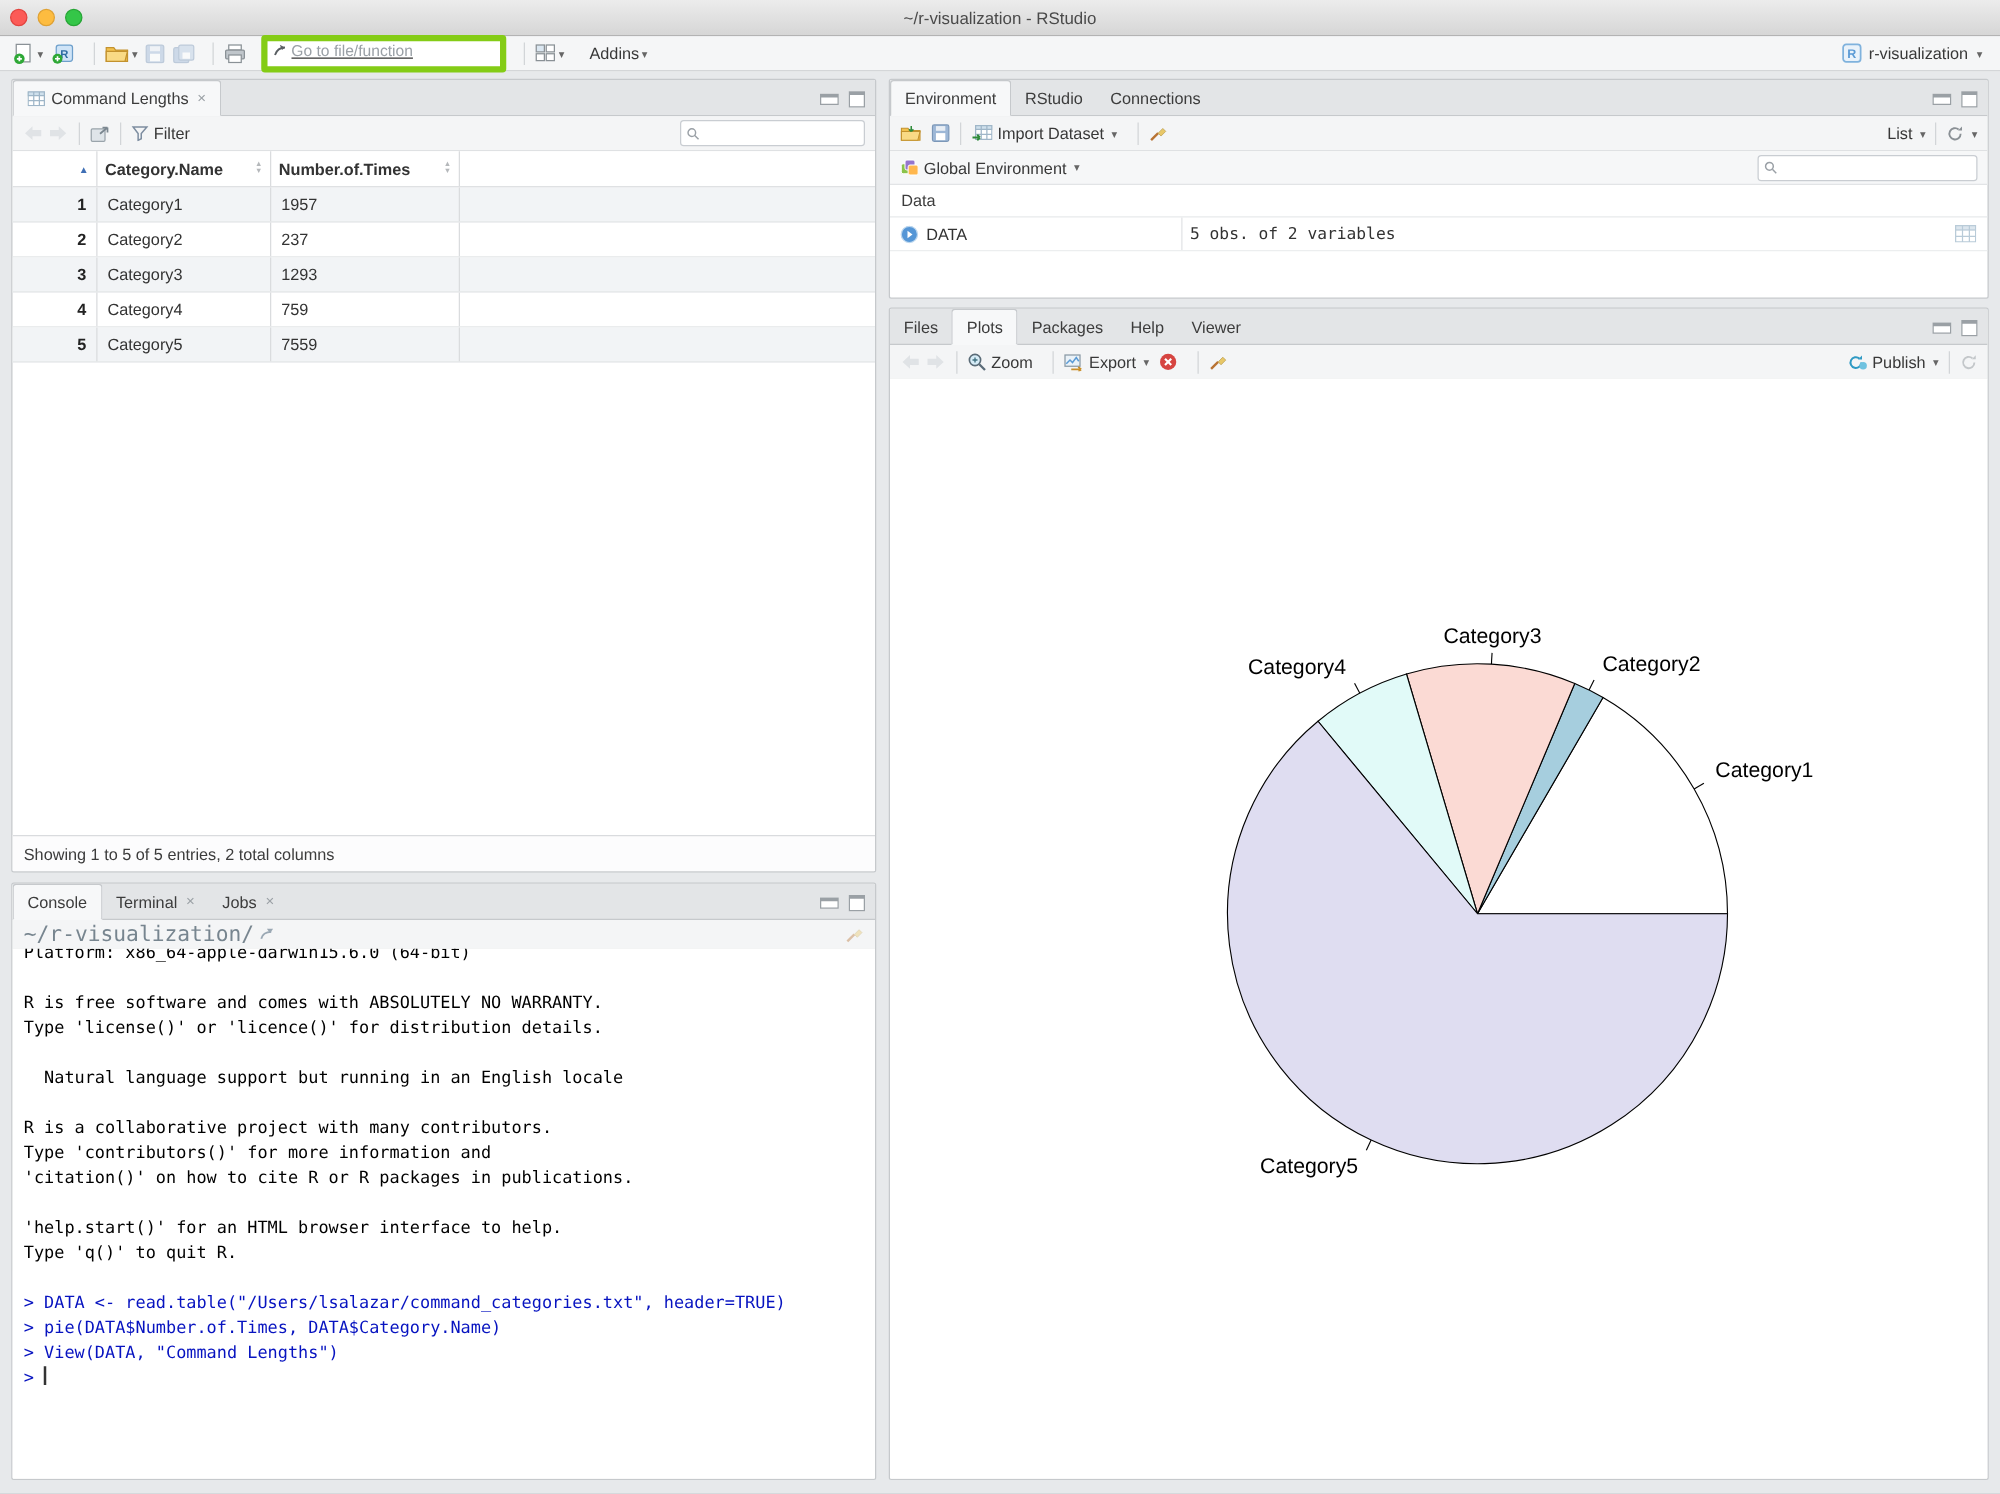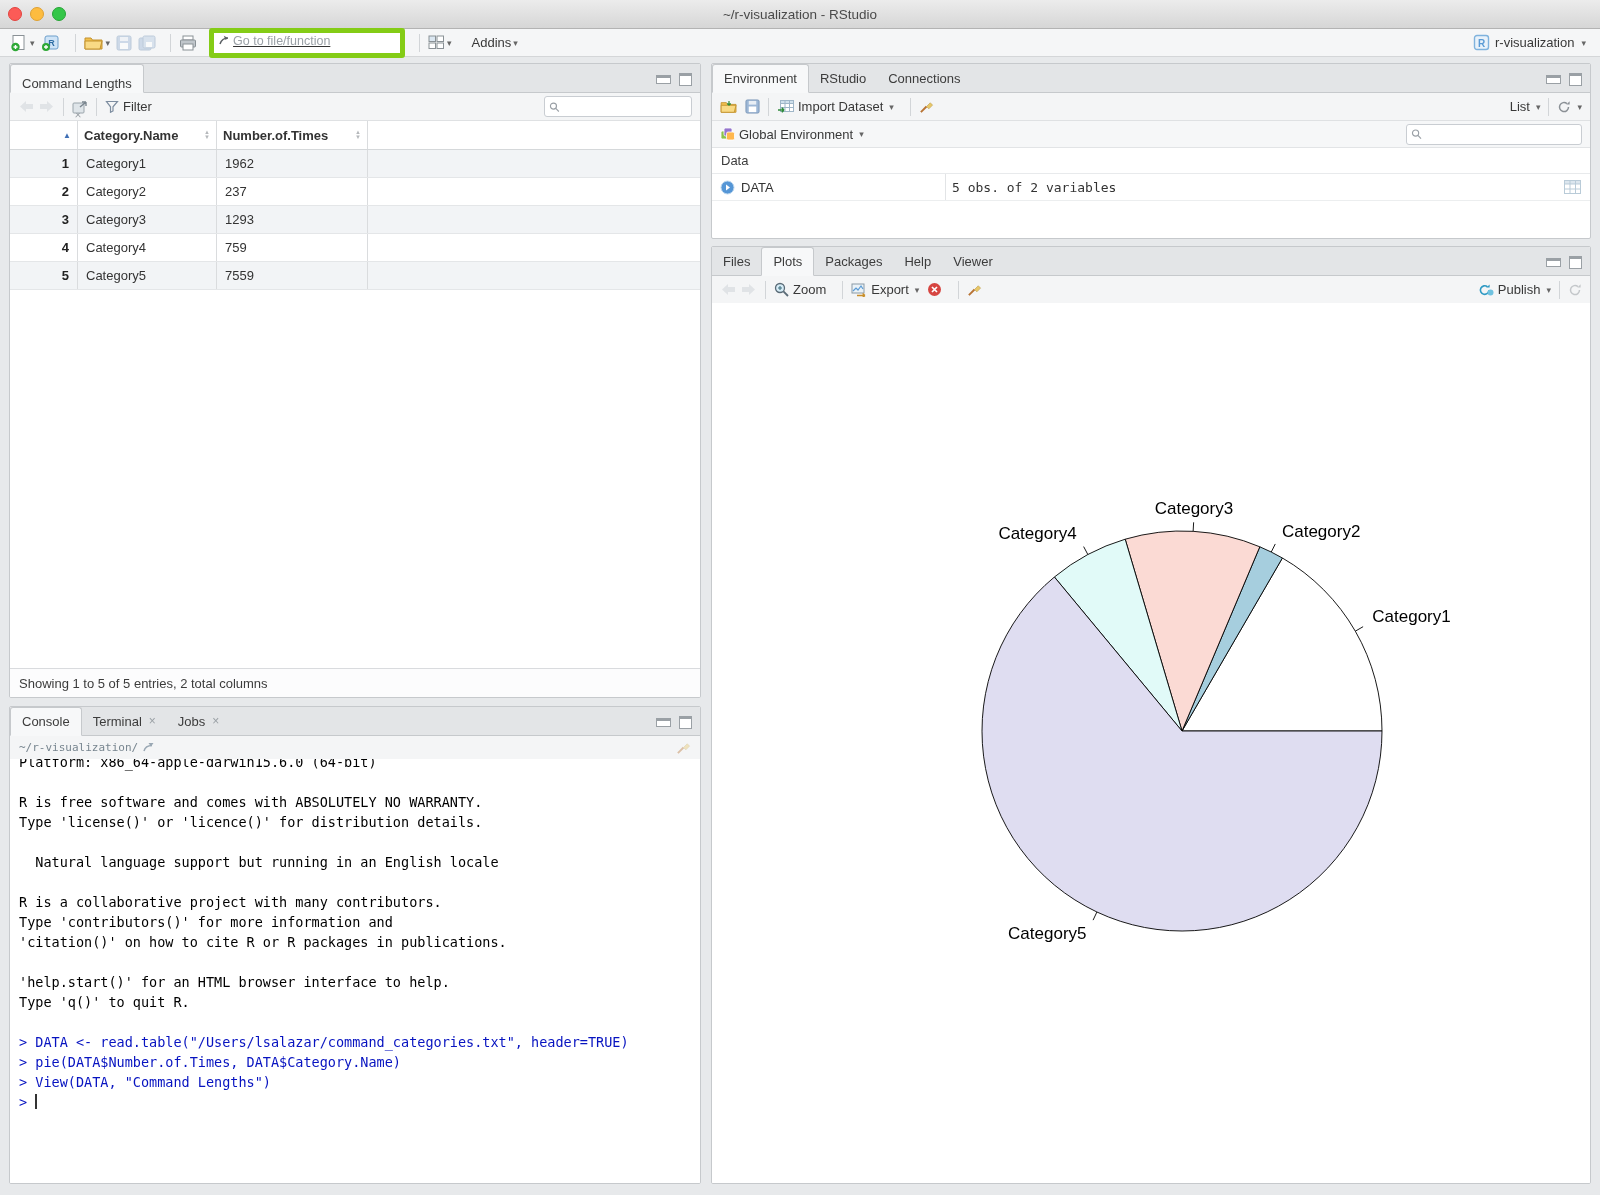--- a/index.html
+++ b/index.html
@@ -26,21 +26,21 @@
               font-family:"Liberation Sans",sans-serif;}
   .goto input::placeholder{color:#9aa0a6;}
   .lbl{color:#383838;}
   .proj{margin-left:auto;display:flex;align-items:center;gap:5px;padding-right:4px;}
   .dim{opacity:.45;}
   
   .pane{position:absolute;background:#fff;border:1px solid #c6c9cc;border-radius:2px;box-sizing:border-box;overflow:hidden;}
   .tabstrip{height:28px;background:#e3e5e7;border-bottom:1px solid #c6c9cc;display:flex;align-items:flex-end;}
   .tab{height:27px;line-height:27px;padding:0 11px;color:#3c3c3c;display:flex;align-items:center;gap:5px;}
   .tab.active{background:#f7f8f9;border:1px solid #c6c9cc;border-bottom:1px solid #f7f8f9;margin-bottom:-1px;
-              border-top-left-radius:3px;border-top-right-radius:3px;flex-direction:column;}
+              border-top-left-radius:3px;border-top-right-radius:3px;}
   .tab .x{color:#9aa0a5;font-size:12px;margin-left:2px;}
   .minmax{margin-left:auto;display:flex;align-items:center;gap:8px;padding:0 8px 6px 0;}
   .icon-min{width:13px;height:5px;border:1px solid #9aa0a5;border-top:3px solid #9aa0a5;background:#fff;}
   .icon-max{width:11px;height:9px;border:1px solid #9aa0a5;border-top:3px solid #9aa0a5;background:#fff;}
   .ptool{height:27px;background:#f4f5f6;border-bottom:1px solid #dfe1e3;display:flex;align-items:center;padding:0 8px;}
   .searchbox{height:19px;background:#fff;border:1px solid #c9cdd2;border-radius:3px;display:flex;align-items:center;padding:0 4px;}
   .searchbox input{border:none;outline:none;background:transparent;width:100%;font-size:12px;}
   
   .thead{display:flex;height:28px;border-bottom:1px solid #d5d8da;font-weight:bold;background:#fff;}
   .thead .hc{display:flex;align-items:center;box-sizing:border-box;padding:0 6px;border-right:1px solid #dadcde;}
@@ -52,21 +52,21 @@
   .trow{display:flex;height:27px;border-bottom:1px solid #e4e6e8;}
   .trow:nth-child(odd){background:#f2f4f6;}
   .tcell{box-sizing:border-box;padding:0 8px;display:flex;align-items:center;border-right:1px solid #dadcde;}
   .tcell.c0{width:68px;justify-content:flex-end;font-weight:bold;color:#222;}
   .tcell.c1{width:139px;}
   .tcell.c2{width:151px;}
   .dv-footer{position:absolute;left:0;bottom:0;width:100%;height:29px;border-top:1px solid #d9dbde;background:#fcfcfd;
              display:flex;align-items:center;padding:0 9px;box-sizing:border-box;color:#3c3c3c;}
   
   .pathbar{height:23px;background:#f4f5f6;border-bottom:1px solid #e0e2e4;display:flex;align-items:center;
-           padding:0 9px;color:#77858f;font-family:"DejaVu Sans Mono",monospace;font-size:11px;gap:5px;justify-content:space-between;}
+           padding:0 9px;color:#77858f;font-family:"DejaVu Sans Mono",monospace;font-size:17px;gap:5px;justify-content:space-between;}
   .conbody{position:absolute;left:0;top:52px;right:0;bottom:0;overflow:hidden;background:#fff;}
   .conlines{margin-top:-7px;padding:0 0 0 9px;}
   .cline{font-family:"DejaVu Sans Mono",monospace;font-size:13.5px;line-height:20px;white-space:pre;color:#000;}
   .cline.cin{color:#0713c0;}
   .cursor{display:inline-block;width:1.5px;height:15px;background:#333;vertical-align:-2px;}
   
   .subrow{height:26px;background:#f6f7f8;border-bottom:1px solid #e2e4e6;display:flex;align-items:center;padding:0 8px;}
   .sechdr{height:25px;display:flex;align-items:center;padding:0 9px;border-bottom:1px solid #e8eaec;color:#3c3c3c;}
   .objrow{height:26px;display:flex;align-items:center;border-bottom:1px solid #eceeef;position:relative;}
   .objname{width:233px;display:flex;align-items:center;gap:6px;padding-left:8px;box-sizing:border-box;}
@@ -226,21 +226,21 @@
         <span class="sorts">
             <span>▲</span>
             <span>▼</span>
           </span>
       </div>
     </div>
     <div>
         <div class="trow">
           <div class="tcell c0">1</div>
           <div class="tcell c1">Category1</div>
-          <div class="tcell c2">1962</div>
+          <div class="tcell c2">1957</div>
         </div>
         <div class="trow">
           <div class="tcell c0">2</div>
           <div class="tcell c1">Category2</div>
           <div class="tcell c2">237</div>
         </div>
         <div class="trow">
           <div class="tcell c0">3</div>
           <div class="tcell c1">Category3</div>
           <div class="tcell c2">1293</div>

